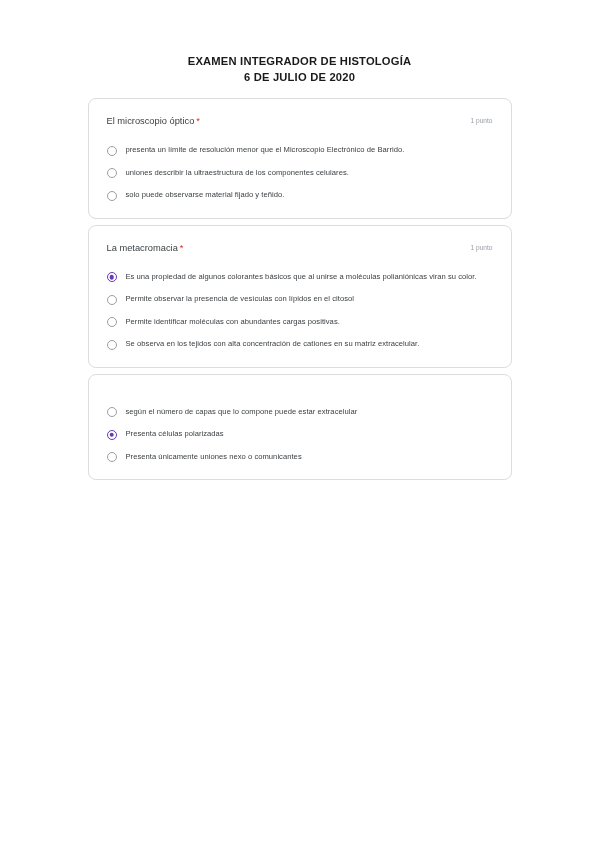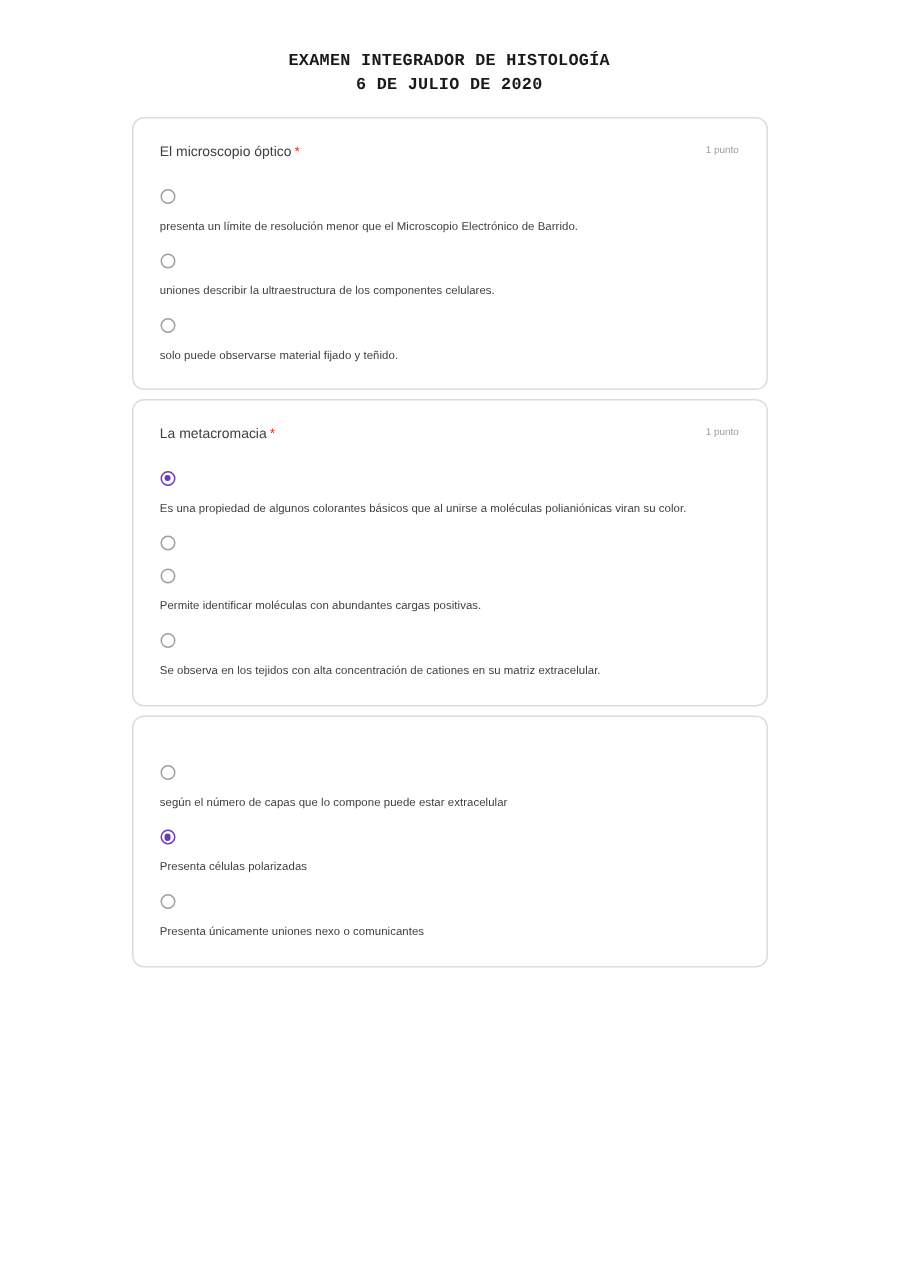--- a/index.html
+++ b/index.html
@@ -14,23 +14,22 @@
     -webkit-font-smoothing: antialiased;
     overflow: hidden;
   }
   .page {
     position: relative;
     width: 599px;
     height: 848px;
     box-sizing: border-box;
   }
   .doc-header {
-    padding-top: 34px;
+    padding-top: 54px;
     text-align: center;
-    font-family: Liberation Mono, monospace;
   }
   .doc-title-line {
     font-size: 11.2px;
     font-weight: bold;
     color: #1a1a1a;
     letter-spacing: 0.2px;
     line-height: 15.5px;
   }
   .form-body {
     margin: 0 auto;
@@ -68,21 +67,20 @@
     padding-top: 3px;
   }
   .options {
     margin-top: 16px;
   }
   .option-row {
     display: flex;
     align-items: flex-start;
     gap: 9px;
     margin-bottom: 11px;
-    flex-direction: column;
   }
   .option-row:last-child {
     margin-bottom: 0;
   }
   .radio {
     flex: 0 0 auto;
     width: 10px;
     height: 10px;
     border-radius: 50%;
     border: 1.3px solid #9e9e9e;
@@ -149,20 +147,21 @@
           <div class="q-title"><span>La metacromacia</span><span class="q-required">*</span></div>
           <div class="q-points">1 punto</div>
         </div>
         <div class="options">
           <div class="option-row">
             <span class="radio selected"></span>
             <span class="option-label">Es una propiedad de algunos colorantes básicos que al unirse a moléculas polianiónicas viran su color.</span>
           </div>
           <div class="option-row">
             <span class="radio"></span>
+            <span class="option-label">Permite observar la presencia de vesículas con lípidos en el citosol</span>
           </div>
           <div class="option-row">
             <span class="radio"></span>
             <span class="option-label">Permite identificar moléculas con abundantes cargas positivas.</span>
           </div>
           <div class="option-row">
             <span class="radio"></span>
             <span class="option-label">Se observa en los tejidos con alta concentración de cationes en su matriz extracelular.</span>
           </div>
         </div>

